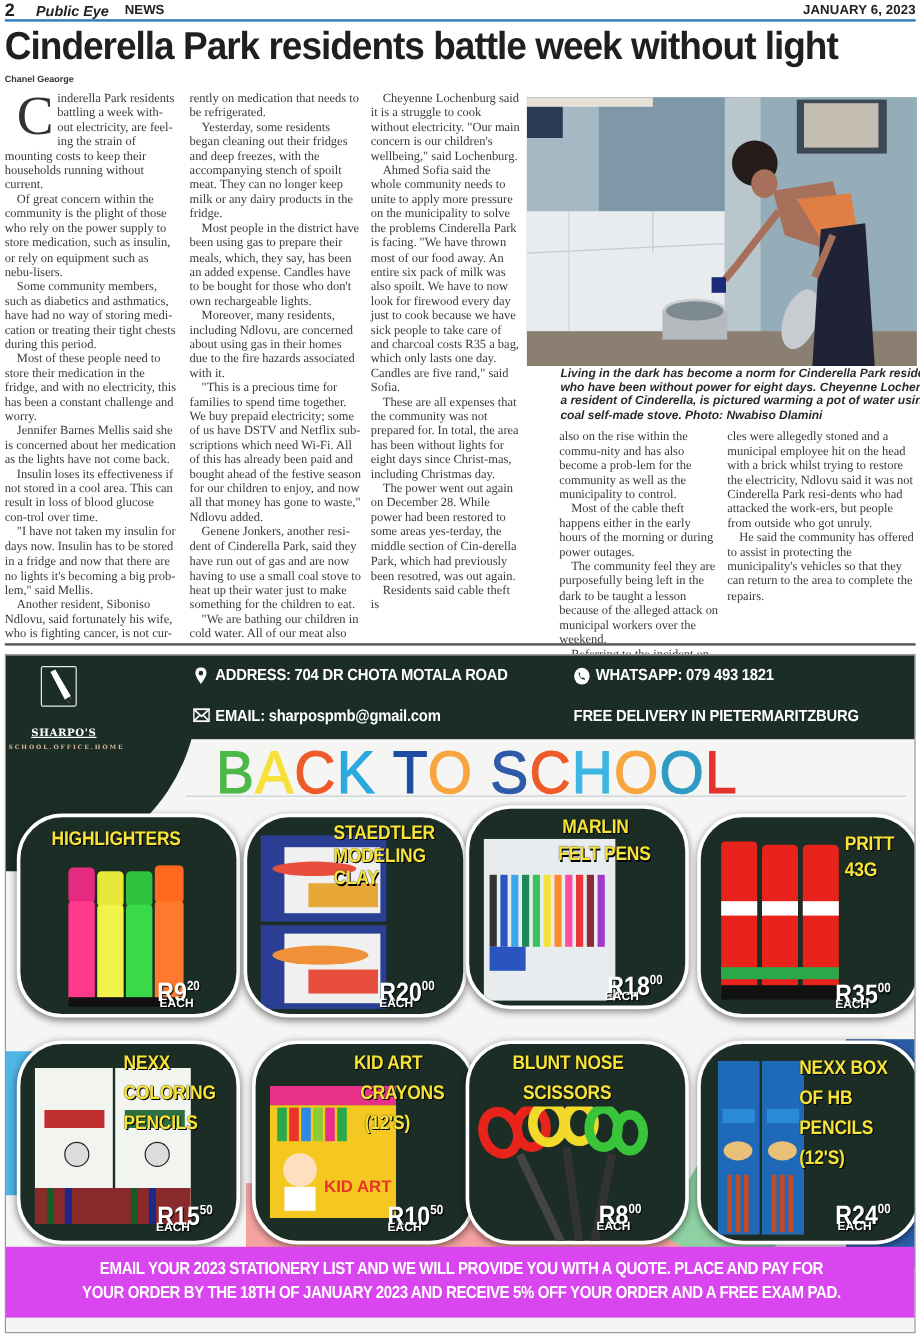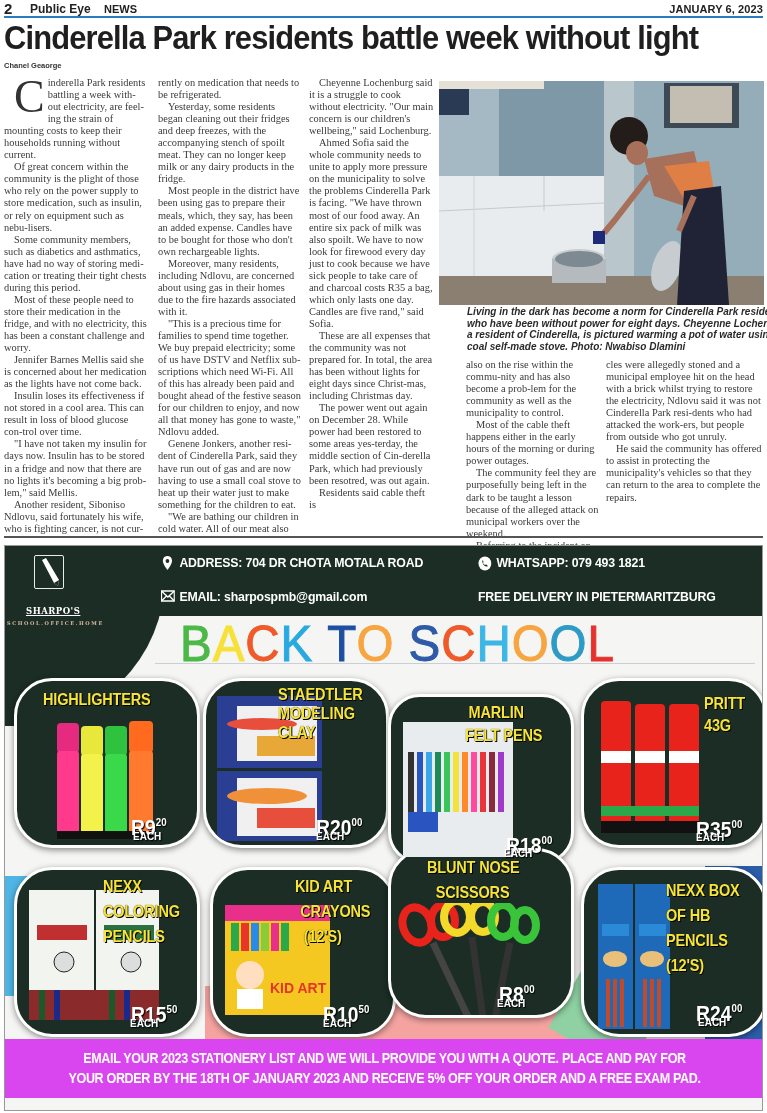--- a/index.html
+++ b/index.html
@@ -2,21 +2,21 @@
 <html><head>
   <meta charset="utf-8">
   <style>
     * { box-sizing: border-box; margin: 0; padding: 0; }
     html, body { width: 767px; height: 1113px; background: #fff; overflow: hidden; }
     body { position: relative; font-family: "Liberation Serif", serif; color: #222; }
 
     
     .masthead { position: absolute; left: 4px; top: 0; width: 759px; height: 16px; display: flex; align-items: flex-end; font-family: "Liberation Sans", sans-serif; font-weight: bold; color: #222; }
     .masthead .pg { font-size: 15px; width: 26px; line-height: 15px; }
-    .masthead .pub { font-size: 12px; width: 74px; line-height: 13px; margin-top: 16px; }
+    .masthead .pub { font-size: 12px; font-style: italic; width: 74px; line-height: 13px; margin-top: 16px; }
     .masthead .sec { font-size: 11px; line-height: 13px; }
     .masthead .date { font-size: 11px; margin-left: auto; line-height: 13px; letter-spacing: 0.1px; }
     .rule-top { position: absolute; left: 4px; top: 16px; width: 759px; height: 2px; background: #2a7bbf; }
 
     .headline { position: absolute; left: 4px; top: 18px; width: 762px; font-family: "Liberation Sans", sans-serif; font-weight: bold; font-size: 32.5px; letter-spacing: -0.9px; line-height: 40px; color: #1f1f1f; transform: scaleX(0.95); transform-origin: left; white-space: nowrap; }
     .byline { position: absolute; left: 4px; top: 61px; font-family: "Liberation Sans", sans-serif; font-weight: bold; font-size: 7.5px; color: #333; }
 
     
     .col { position: absolute; top: 77px; font-size: 10.4px; line-height: 12.05px; color: #3a3a3a; text-align: left; }
     .col p { text-indent: 10px; }
@@ -239,21 +239,21 @@
         <rect x="0" y="75" width="105" height="70" fill="#2a3f93"></rect>
           <rect x="20" y="82" width="80" height="58" fill="#f0f0f0"></rect>
         <ellipse cx="50" cy="100" rx="40" ry="8" fill="#f0913a"></ellipse>
           <rect x="40" y="112" width="58" height="20" fill="#e84e3c"></rect>
       </svg>
     </div>
     <div class="price" style="left:110px;top:130px;"><span>R20</span><sup>00</sup></div>
     <div class="each" style="left:110px;top:150px;">EACH</div>
   </div>
 
-  <div class="card" style="left:383px;top:148px;border-radius:32px;">
+  <div class="card" style="left:383px;top:125px;">
     <div class="title" style="left:74px;top:4px;line-height:23px;">
         <div style="padding-left:4px;">MARLIN</div>
         <div>FELT PENS</div>
       </div>
     <div class="prod" style="left:12px;top:25px;">
       <svg width="110" height="135" viewBox="0 0 110 135">
         <rect x="0" y="0" width="110" height="135" fill="#e8ecef"></rect>
         <rect x="5" y="30" width="6" height="60" fill="#333"></rect>
           <rect x="14" y="30" width="6" height="60" fill="#2a55c0"></rect>
           <rect x="23" y="30" width="6" height="60" fill="#3aa8e8"></rect>
@@ -336,21 +336,21 @@
           <rect x="56" y="18" width="8" height="28" fill="#2aa84a"></rect>
         <circle cx="25" cy="70" r="14" fill="#ffdfc0"></circle>
           <rect x="12" y="84" width="26" height="20" fill="#fff"></rect>
         <text x="45" y="88" font-family="Liberation Sans, sans-serif" font-size="14" font-weight="bold" fill="#e8342a">KID ART</text>
       </svg>
     </div>
     <div class="price" style="left:110px;top:128px;"><span>R10</span><sup>50</sup></div>
     <div class="each" style="left:110px;top:148px;">EACH</div>
   </div>
 
-  <div class="card" style="left:383px;top:302px;">
+  <div class="card" style="left:383px;top:321px;">
     <div class="title" style="left:36px;top:4px;line-height:25px;">
         <div>BLUNT NOSE</div>
         <div style="padding-left:10px;">SCISSORS</div>
       </div>
     <div class="prod" style="left:4px;top:52px;">
       <svg width="145" height="120" viewBox="0 0 145 120">
         <ellipse cx="22" cy="22" rx="14" ry="18" fill="none" stroke="#e8231c" stroke-width="8" transform="rotate(-20 22 22)"></ellipse>
         <ellipse cx="48" cy="18" rx="12" ry="16" fill="none" stroke="#e8231c" stroke-width="8"></ellipse>
         <path d="M38 40 L75 118" stroke="#444" stroke-width="7"></path>
         <ellipse cx="62" cy="14" rx="13" ry="16" fill="none" stroke="#f2d92a" stroke-width="8"></ellipse>

